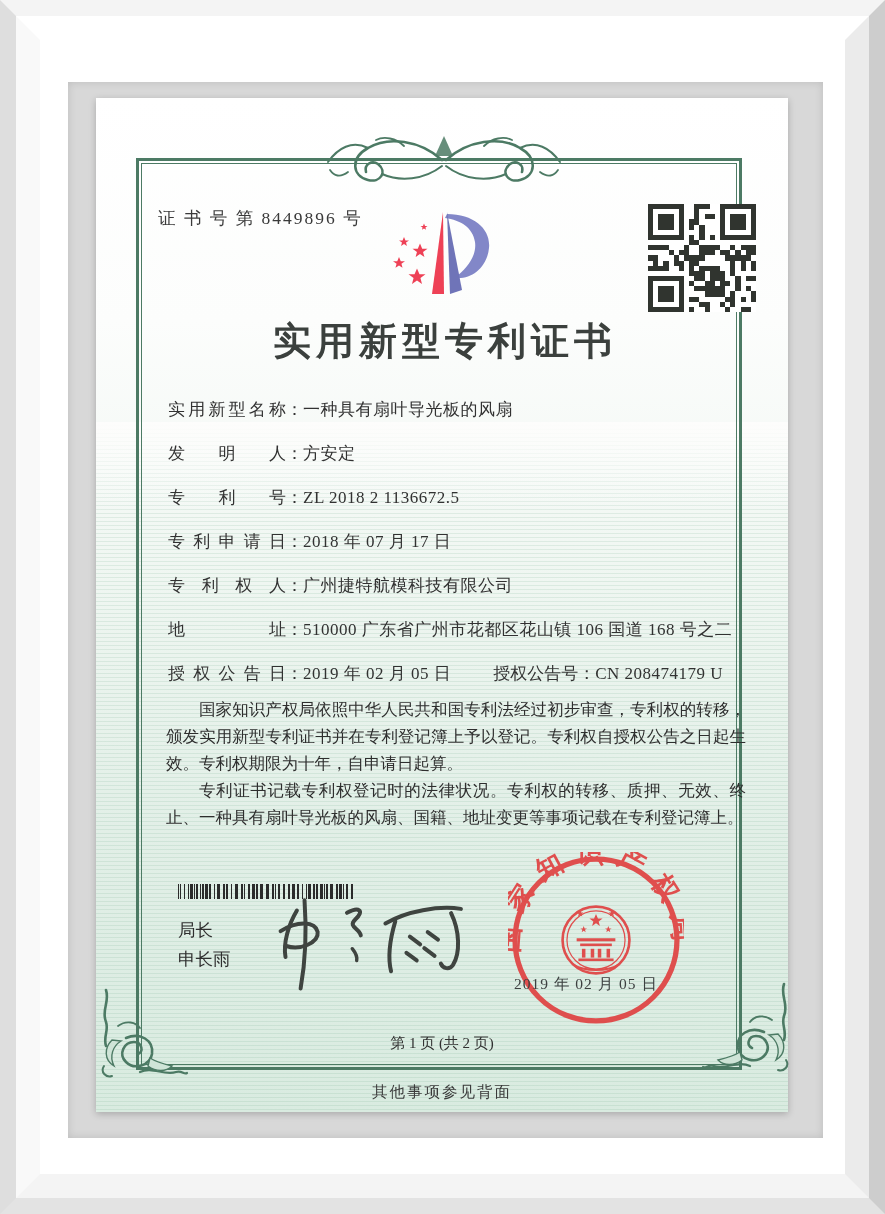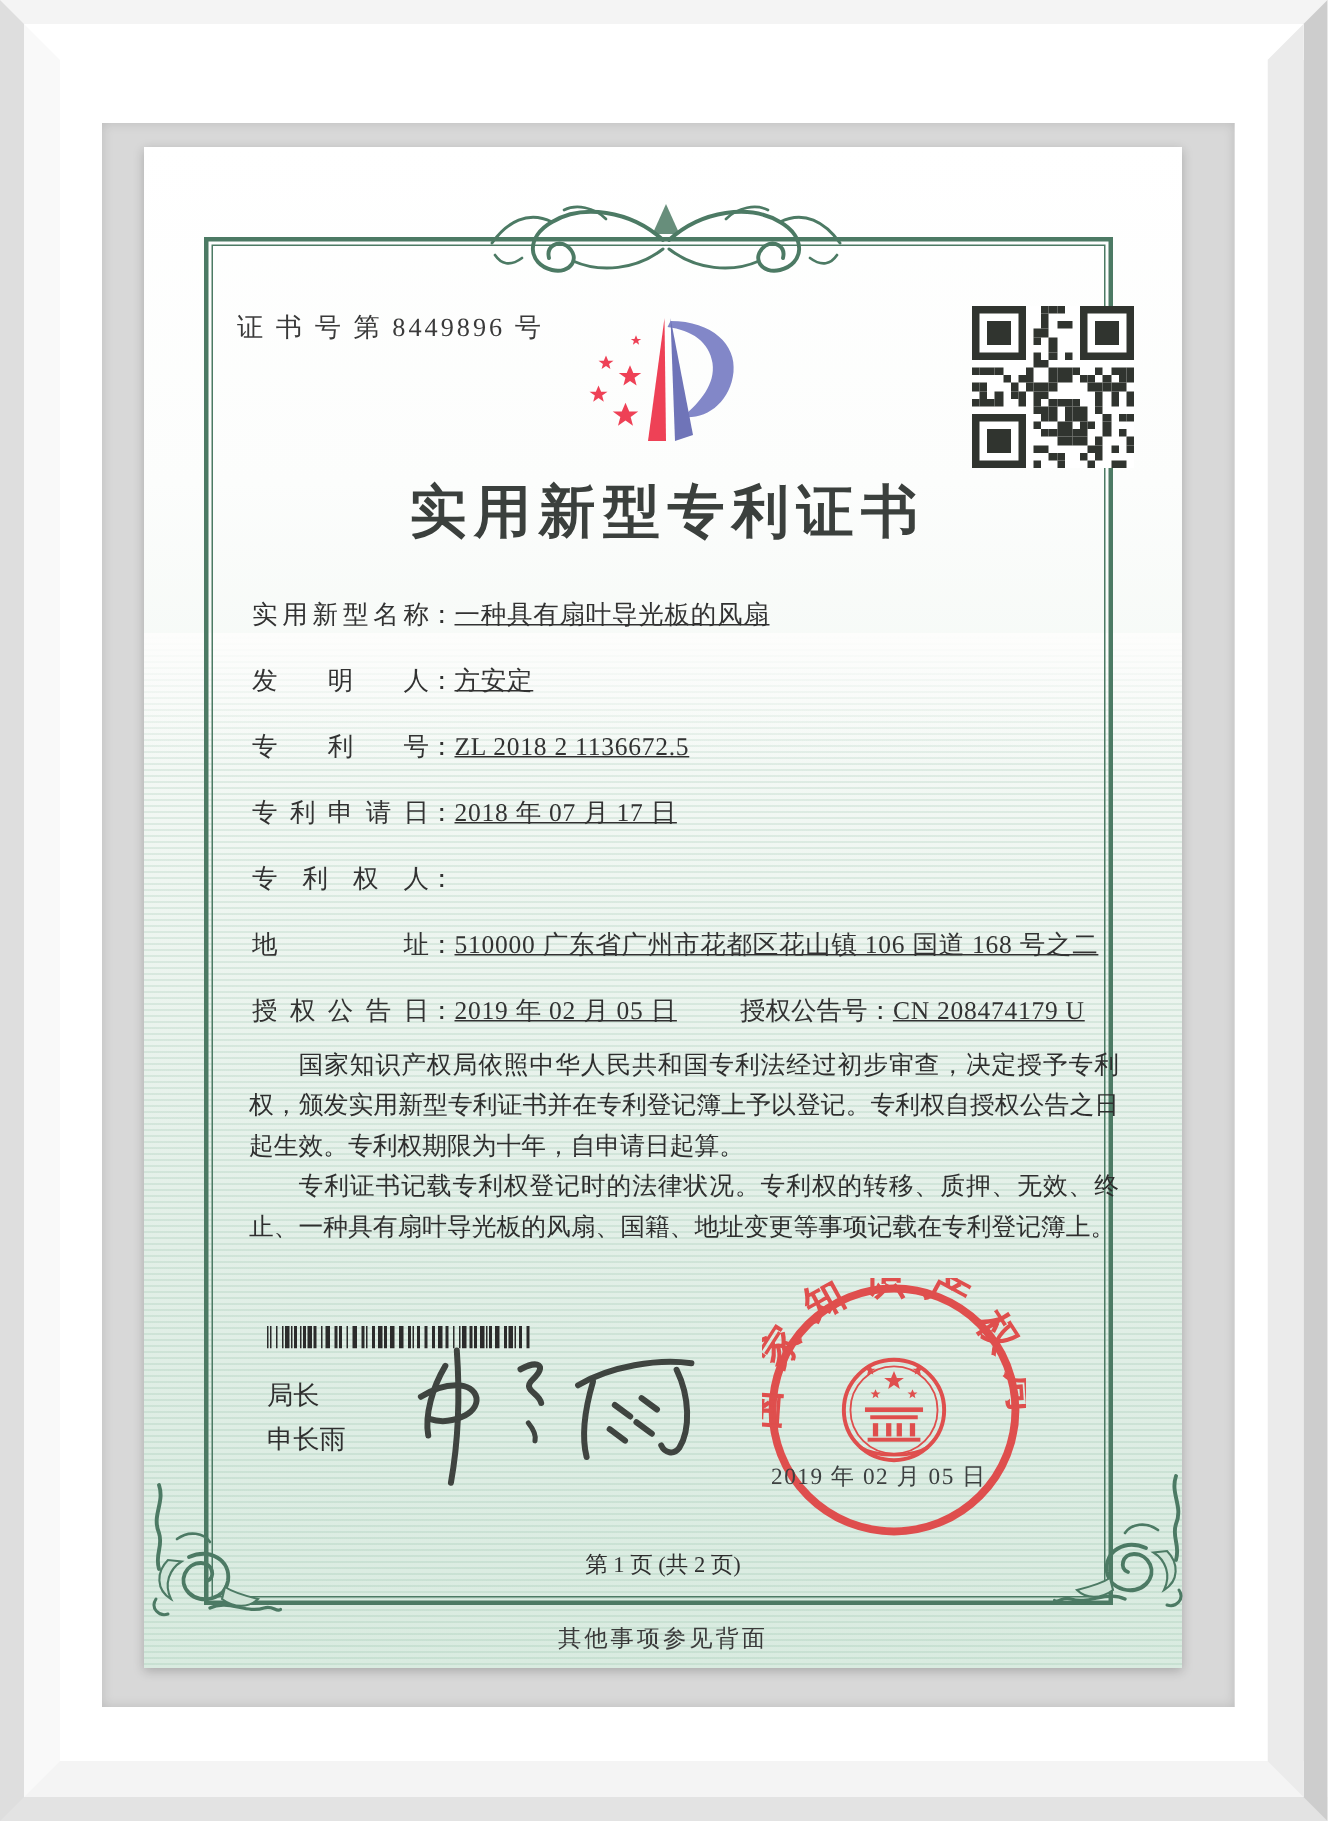--- a/index.html
+++ b/index.html
@@ -41,21 +41,21 @@
   .qfinder{position:absolute;width:36px;height:36px;border:5px solid #30342f;background:#fff;}
   .qfinder::after{content:"";position:absolute;left:5px;top:5px;width:16px;height:16px;background:#30342f;}
   .qf-tl{left:0;top:0;} .qf-tr{right:0;top:0;} .qf-bl{left:0;bottom:0;}
   .title{position:absolute;left:41px;width:616px;top:218px;text-align:center;
          font-size:38px;letter-spacing:5px;color:var(--title-ink);font-weight:700;}
   
   .fields{position:absolute;left:72px;top:300px;width:576px;font-size:17px;color:#323232;}
   .frow{display:flex;line-height:23px;margin-bottom:21px;white-space:nowrap;}
   .flabel{display:inline-block;width:118px;text-align:justify;text-align-last:justify;flex:none;}
   .fcolon{flex:none;}
-  .fvalue{letter-spacing:.5px;text-decoration:underline;}
+  .fvalue{letter-spacing:.5px;}
   .frow .second{margin-left:42px;display:flex;}
   
   .paras{position:absolute;left:70px;top:598px;width:580px;font-size:16.5px;
          line-height:27px;text-align:justify;color:#2e2e2e;}
   .paras p{text-indent:2em;}
   
   .barcode{position:absolute;left:82px;top:786px;width:177px;height:15px;display:flex;
            align-items:stretch;overflow:hidden;}
   .barcode span{display:block;background:#2b2b2b;flex:none;}
   .officer{position:absolute;left:82px;top:818px;font-size:17.5px;line-height:29px;color:#2f2f2f;}
@@ -610,40 +610,41 @@
           <span class="fvalue">ZL 2018 2 1136672.5</span>
         </div>
         <div class="frow">
           <span class="flabel">专利申请日</span>
             <span class="fcolon">：</span>
           <span class="fvalue">2018 年 07 月 17 日</span>
         </div>
         <div class="frow">
           <span class="flabel">专利权人</span>
             <span class="fcolon">：</span>
+          <span class="fvalue">广州捷特航模科技有限公司</span>
         </div>
         <div class="frow">
           <span class="flabel">地址</span>
             <span class="fcolon">：</span>
           <span class="fvalue">510000 广东省广州市花都区花山镇 106 国道 168 号之二</span>
         </div>
         <div class="frow">
           <span class="flabel">授权公告日</span>
             <span class="fcolon">：</span>
           <span class="fvalue">2019 年 02 月 05 日</span>
           <span class="second">
             <span>授权公告号</span>
               <span>：</span>
             <span class="fvalue">CN 208474179 U</span>
           </span>
         </div>
       </div>
 
       <div class="paras">
-        <p>国家知识产权局依照中华人民共和国专利法经过初步审查，决定授予专利权，颁发实用新型专利证书并在专利登记簿上予以登记。专利权自授权公告之日起生效。专利权期限为十年，自申请日起算。</p>
+        <p>国家知识产权局依照中华人民共和国专利法经过初步审查，专利权的转移，颁发实用新型专利证书并在专利登记簿上予以登记。专利权自授权公告之日起生效。专利权期限为十年，自申请日起算。</p>
         <p>专利证书记载专利权登记时的法律状况。专利权的转移、质押、无效、终止、一种具有扇叶导光板的风扇、国籍、地址变更等事项记载在专利登记簿上。</p>
       </div>
 
       <div class="barcode">
           <span style="width: 1px; margin-right: 1px;"></span>
           <span style="width: 1px; margin-right: 3px;"></span>
           <span style="width: 1px; margin-right: 3px;"></span>
           <span style="width: 1px; margin-right: 1px;"></span>
           <span style="width: 3px; margin-right: 1px;"></span>
           <span style="width: 1px; margin-right: 1px;"></span>

